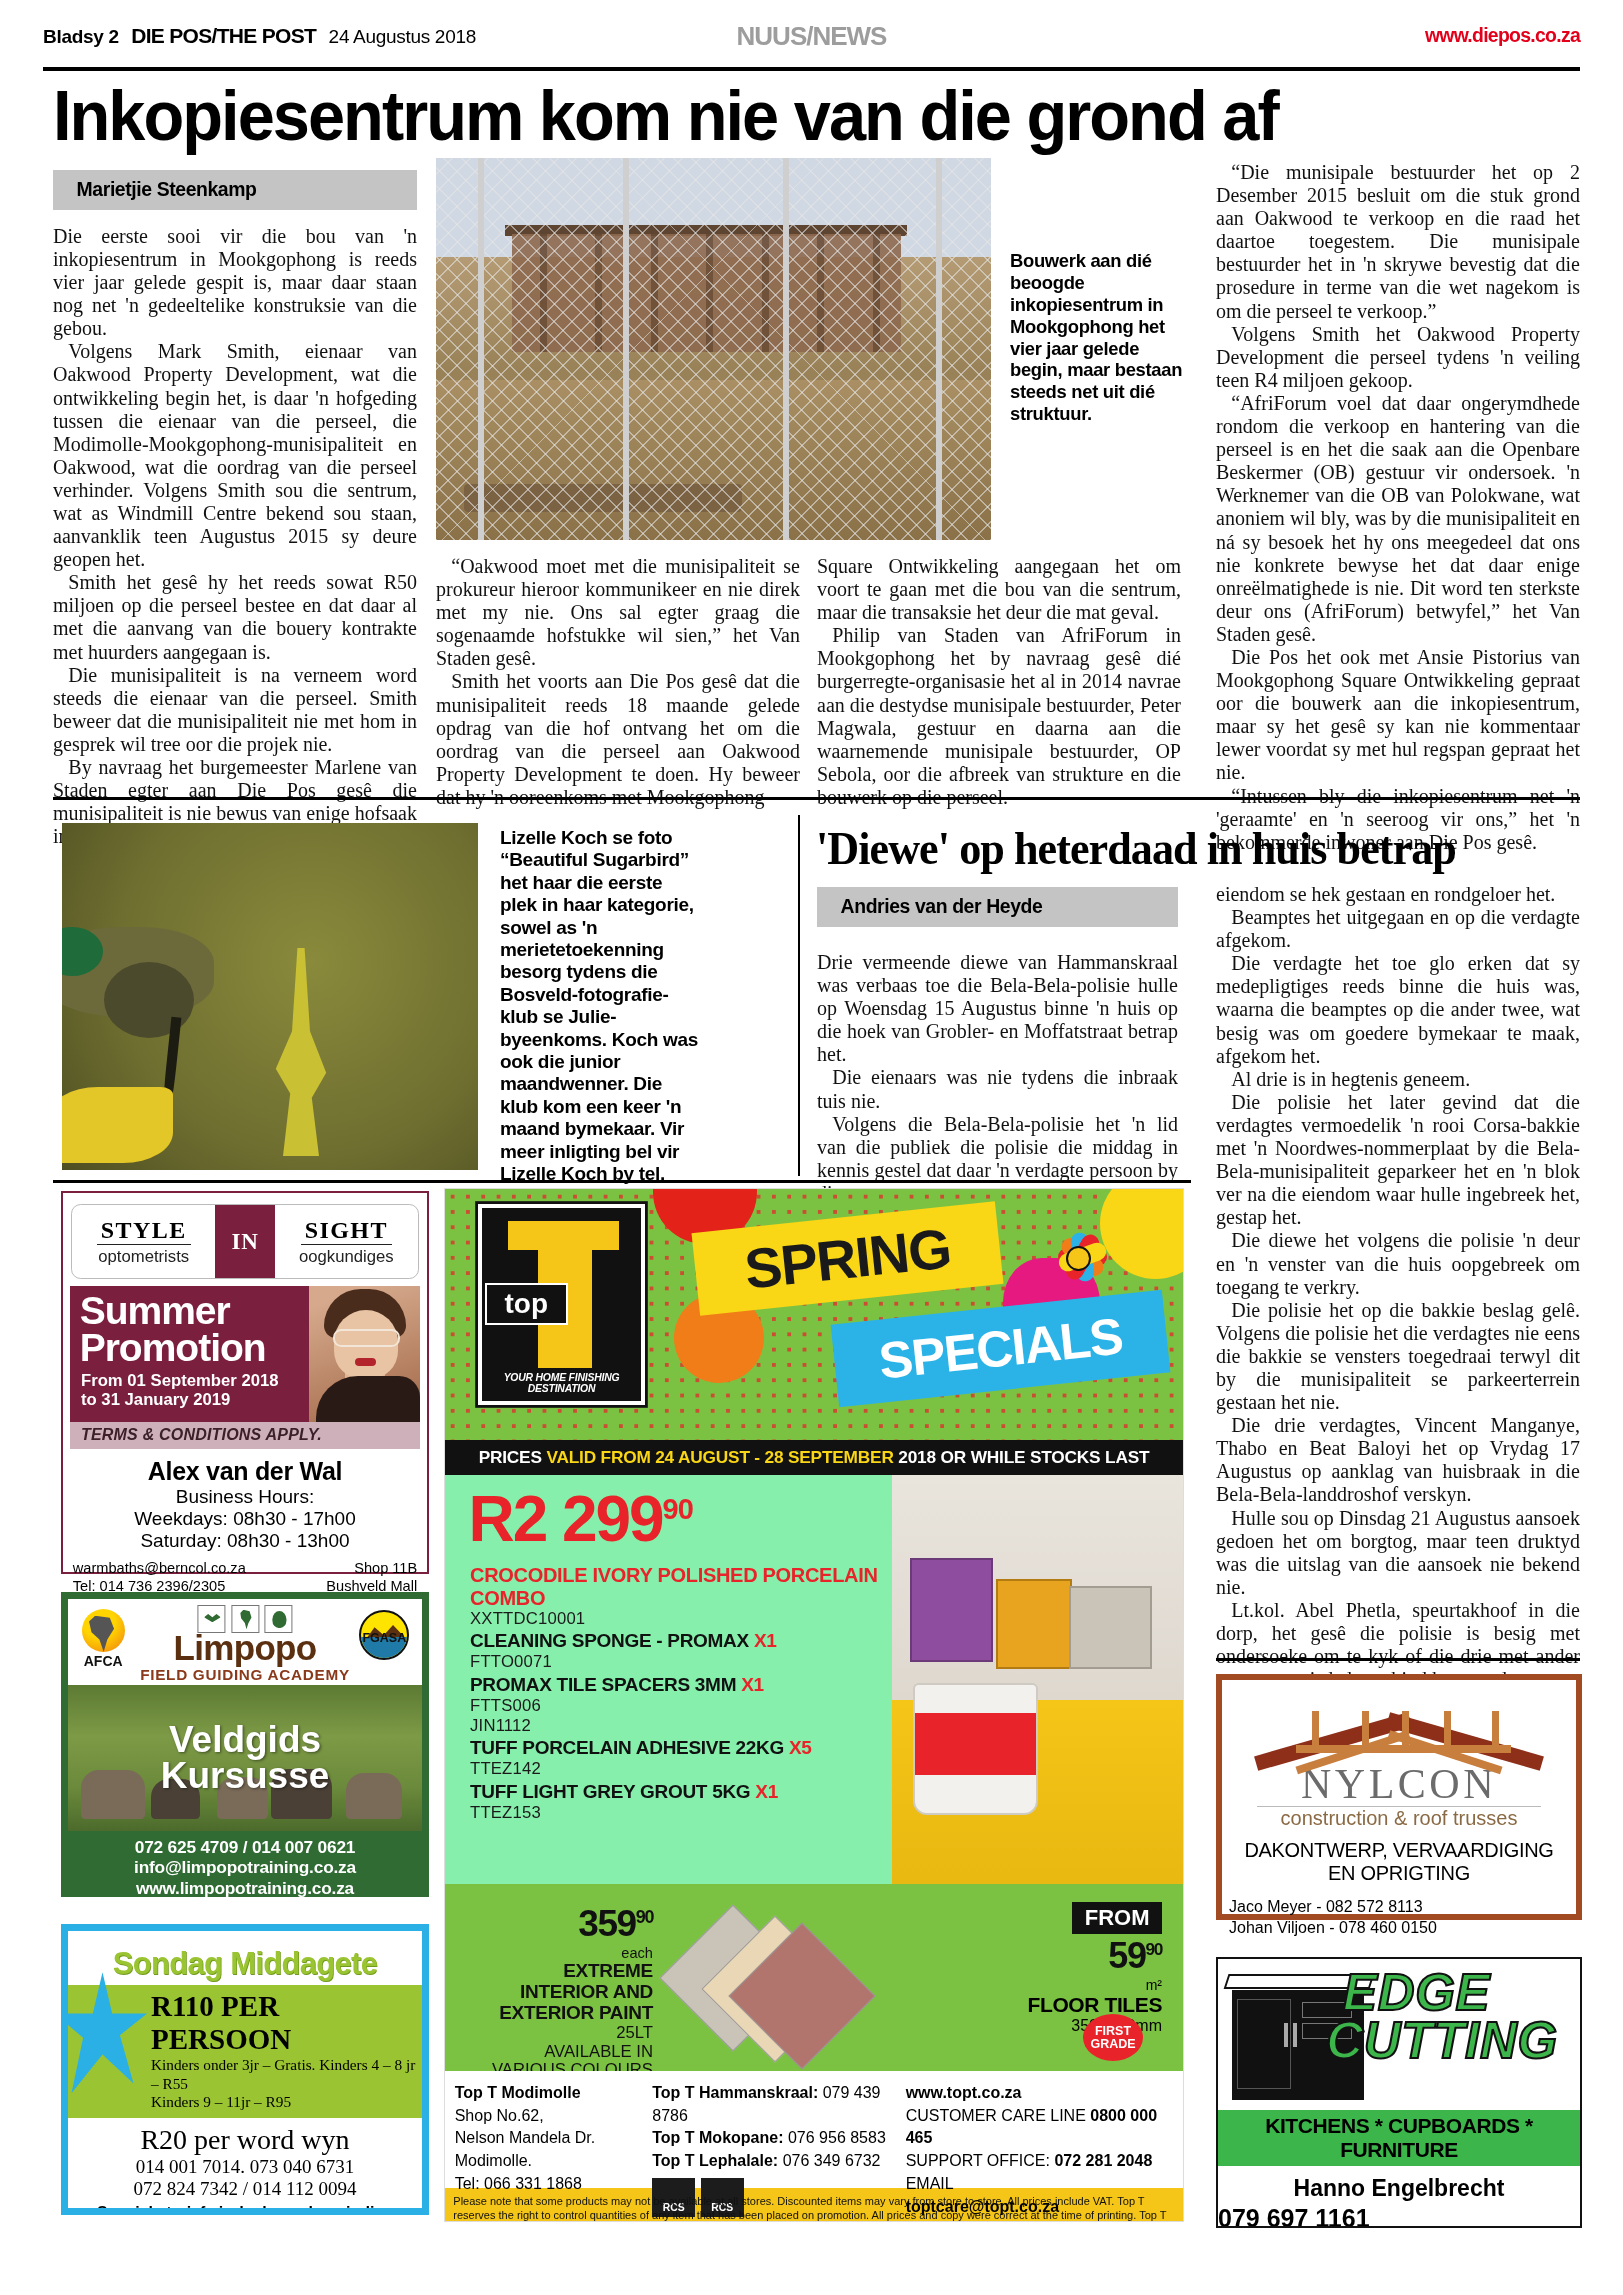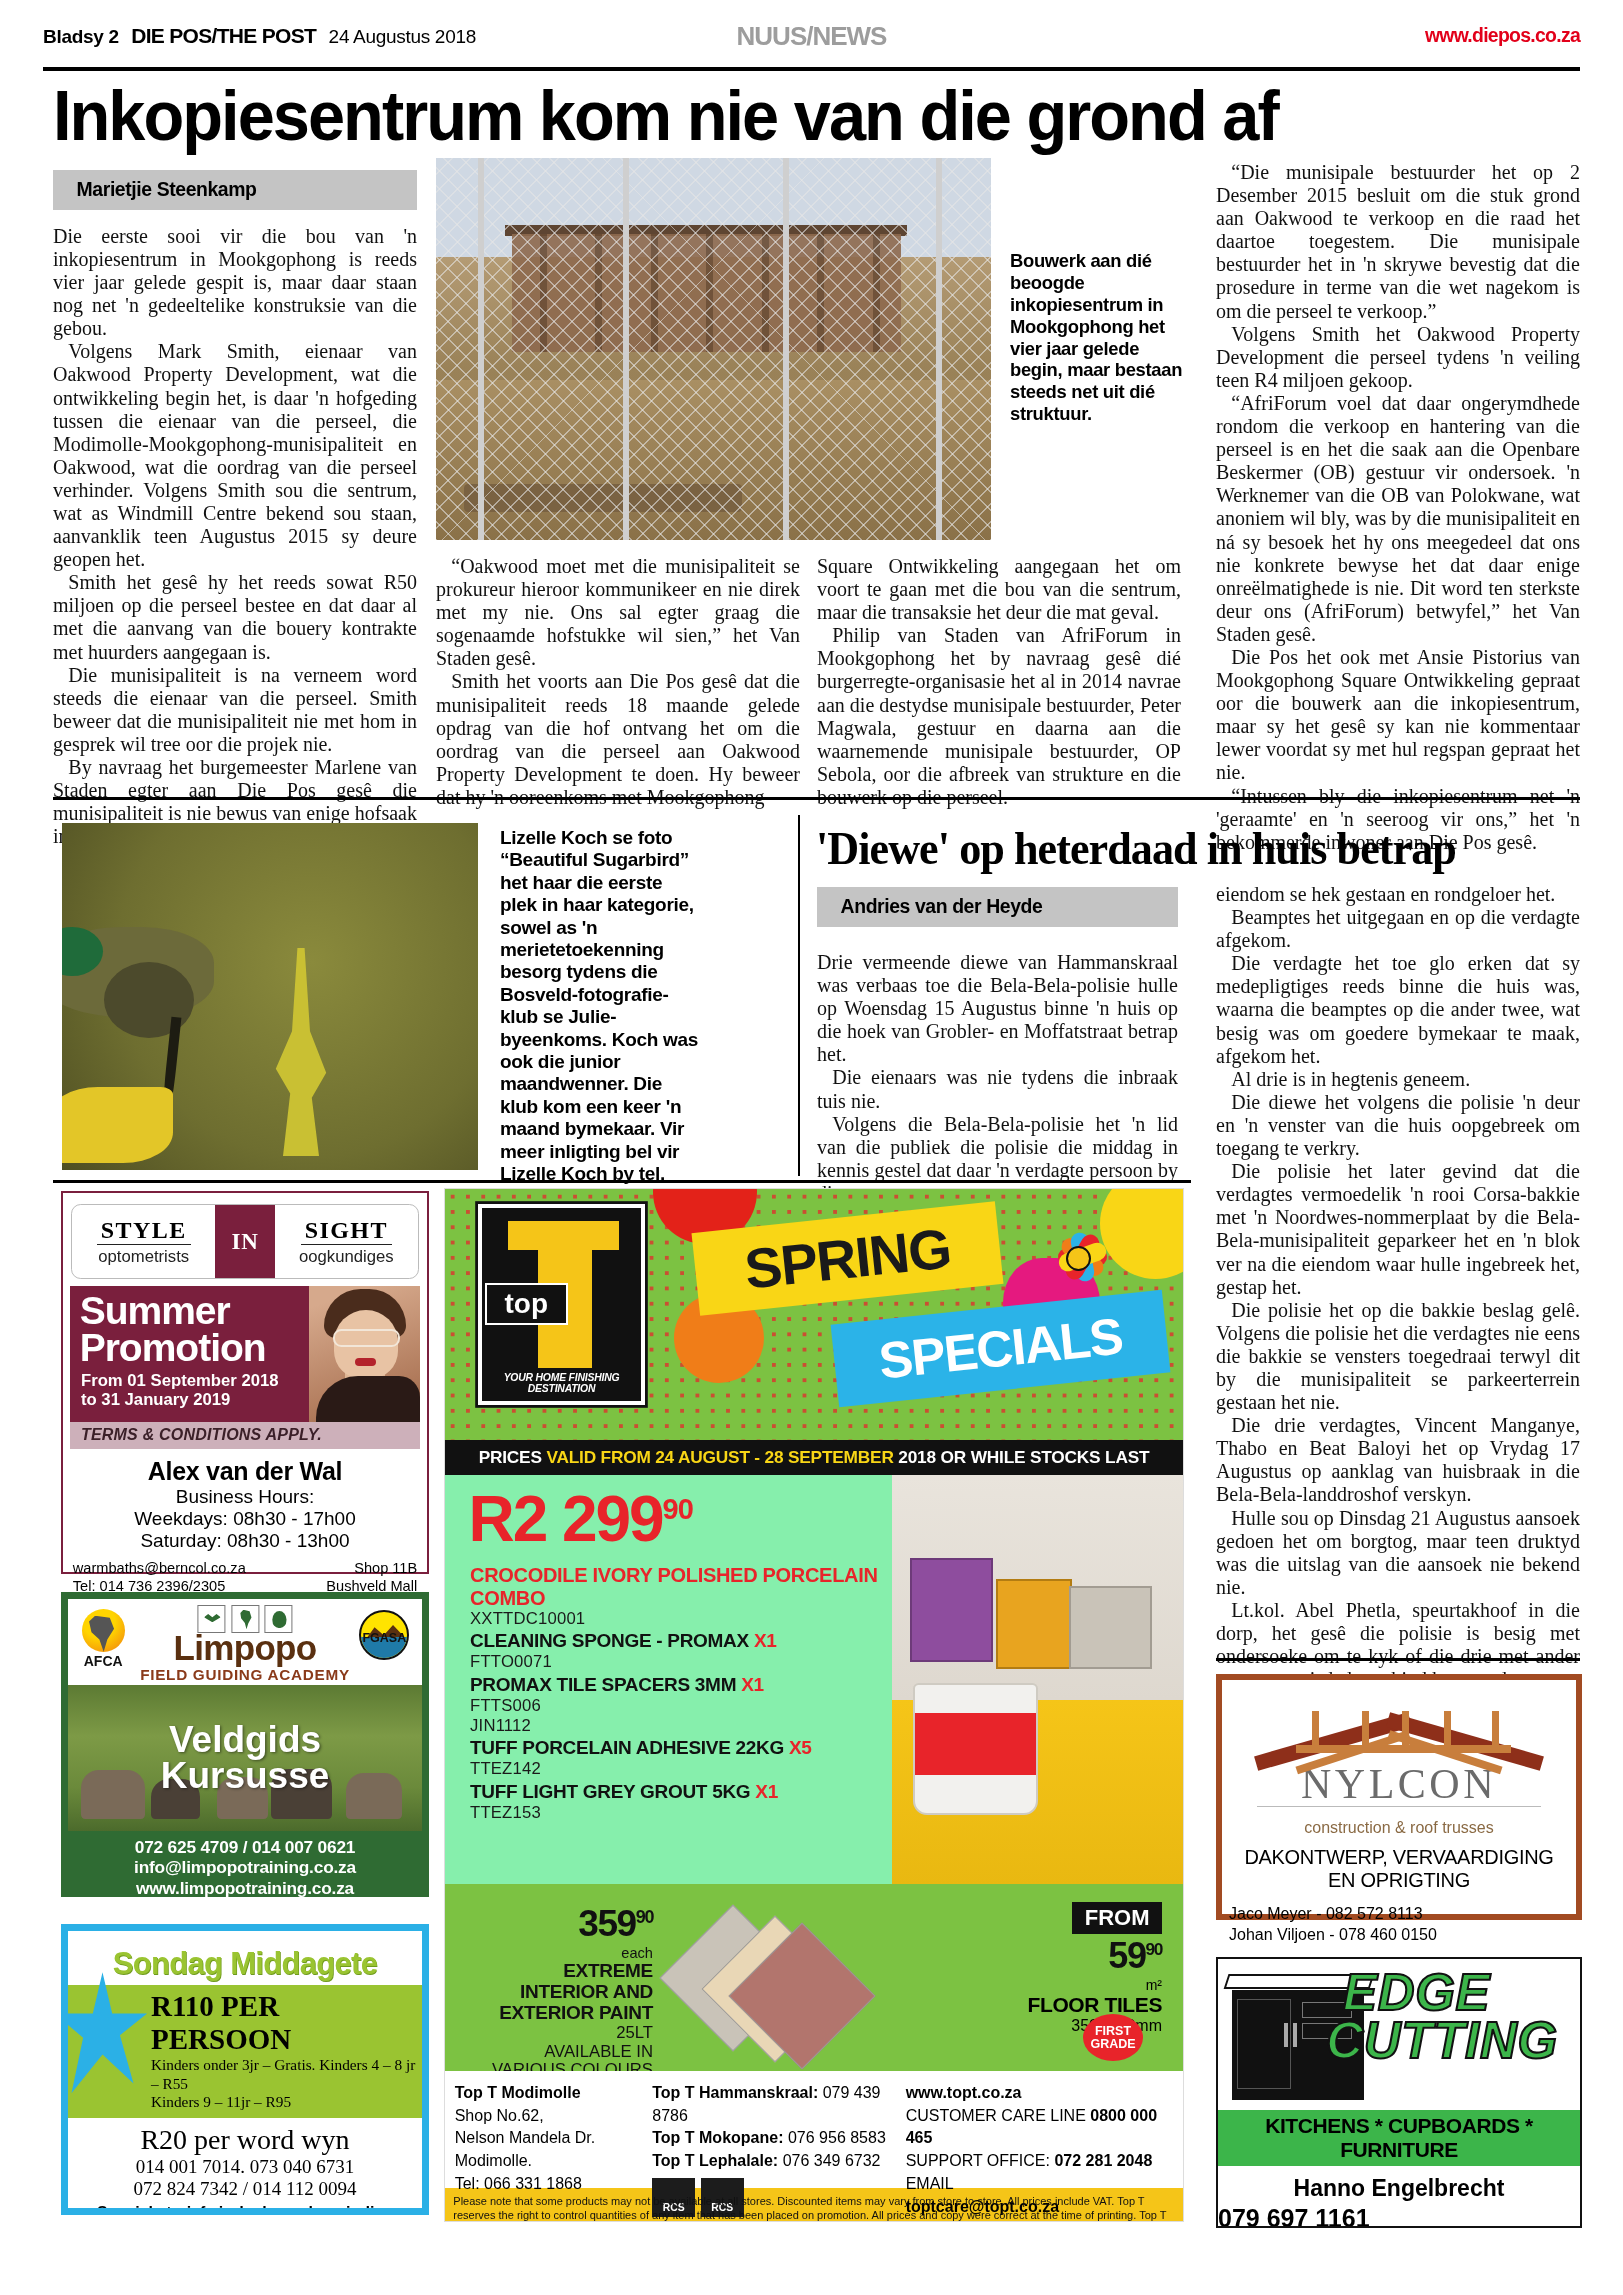--- a/index.html
+++ b/index.html
@@ -301,21 +301,21 @@
   }
   .nyl-truss { position: relative; height: 76px; }
   .nyl-truss .roofL { position:absolute; left: 21px; top: 25px; width: 160px; height: 15.3px; background:#8e2f1a; transform: rotate(-16deg); transform-origin: right center;}
   .nyl-truss .roofR { position:absolute; right: 21px; top: 25px; width: 160px; height: 15.3px; background:#8e2f1a; transform: rotate(16deg); transform-origin: left center;}
   .nyl-truss .chordL { position:absolute; left: 62px; top: 43px; width: 118px; height: 8.3px; background:#c87e3c; transform: rotate(-18deg); transform-origin: right center;}
   .nyl-truss .chordR { position:absolute; right: 62px; top: 43px; width: 118px; height: 8.3px; background:#c87e3c; transform: rotate(18deg); transform-origin: left center;}
   .nyl-truss .bottom { position:absolute; left: 67px; top: 58px; width: 215px; height: 8.3px; background:#c87e3c;}
   .nyl-truss .webs { position:absolute; left: 83px; top: 23.6px; width: 187px; height: 36px; }
   .nyl-truss .webs i { position:absolute; width: 7px; height: 36px; background:#c87e3c; }
   .nyl-name { text-align: center; font-family: "Liberation Serif", serif; font-size: 42px; color:#6b6b6b; letter-spacing: 3.5px; line-height: 1;}
-  .nyl-sub { text-align: center; font-family: "Liberation Sans", sans-serif; font-size: 16px; color:#8a6a44; border-top: 1.4px solid #bbb; margin: 1.4px 28px 0; padding-top: 12px;}
+  .nyl-sub { text-align: center; font-family: "Liberation Sans", sans-serif; font-size: 20px; color:#8a6a44; border-top: 1.4px solid #bbb; margin: 1.4px 28px 0; padding-top: 0;}
   .nyl-desc { text-align: center; font-family: "Liberation Sans", sans-serif; font-size: 20px; line-height: 1.18; margin-top: 8.3px; letter-spacing: -0.3px;}
   .nyl-people { text-align: left; font-family: "Liberation Sans", sans-serif; font-weight:normal; font-size: 16px; line-height: 1.3; margin-top: 11px;}
 
   
   .ad-edge {
     position: absolute; left: 1216px; top: 1957px; width: 366px; height: 271px;
     border: 2.1px solid #111; background: #fff; overflow: hidden;
   }
   .edge-top { position: relative; height: 151px; background:#fff; }
   .edge-cab { position:absolute; left: 8.3px; top: 15.3px; width: 146px; height: 125px; }
@@ -464,22 +464,22 @@
       <p>Volgens die Bela-Bela-polisie het 'n lid van die publiek die polisie die middag in kennis gestel dat daar 'n verdagte persoon by die</p>
     </div>
   </div>
 
   <div class="a2c2">
     <div class="col-body">
       <p class="noind">eiendom se hek gestaan en rondgeloer het.</p>
       <p>Beamptes het uitgegaan en op die verdagte afgekom.</p>
       <p>Die verdagte het toe glo erken dat sy medepligtiges reeds binne die huis was, waarna die beamptes op die ander twee, wat besig was om goedere bymekaar te maak, afgekom het.</p>
       <p>Al drie is in hegtenis geneem.</p>
+      <p>Die polisie het later gevind dat die verdagtes vermoedelik 'n rooi Corsa-bakkie met 'n Noordwes-nommerplaat by die Bela-Bela-munisipaliteit geparkeer het en 'n blok ver na die eiendom waar hulle ingebreek het, gestap het.</p>
       <p>Die diewe het volgens die polisie 'n deur en 'n venster van die huis oopgebreek om toegang te verkry.</p>
-      <p>Die polisie het later gevind dat die verdagtes vermoedelik 'n rooi Corsa-bakkie met 'n Noordwes-nommerplaat by die Bela-Bela-munisipaliteit geparkeer het en 'n blok ver na die eiendom waar hulle ingebreek het, gestap het.</p>
       <p>Die polisie het op die bakkie beslag gelê. Volgens die polisie het die verdagtes nie eens die bakkie se vensters toegedraai terwyl dit by die munisipaliteit se parkeerterrein gestaan het nie.</p>
       <p>Die drie verdagtes, Vincent Manganye, Thabo en Beat Baloyi het op Vrydag 17 Augustus op aanklag van huisbraak in die Bela-Bela-landdroshof verskyn.</p>
       <p>Hulle sou op Dinsdag 21 Augustus aansoek gedoen het om borgtog, maar teen druktyd was die uitslag van die aansoek nie bekend nie.</p>
       <p>Lt.kol. Abel Phetla, speurtakhoof in die dorp, het gesê die polisie is besig met ondersoeke om te kyk of die drie met ander verwante misdade verbind kan word.</p>
       <p>Die drie is steeds in aanhouding.</p>
     </div>
   </div>
 
   <div class="rule-a2"></div>
   <div class="rule-a2b"></div>

